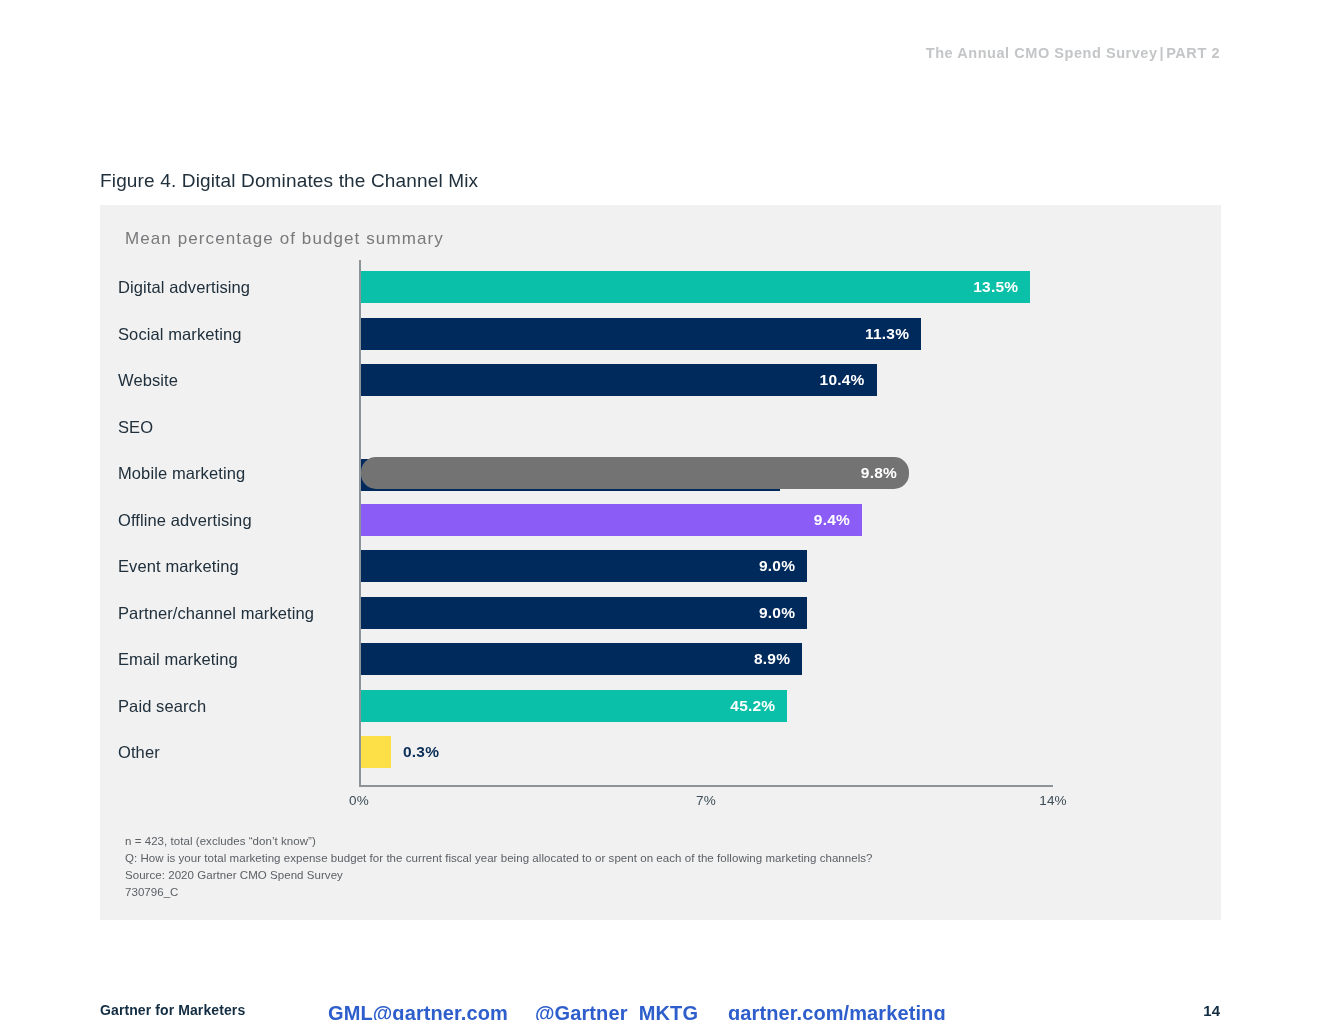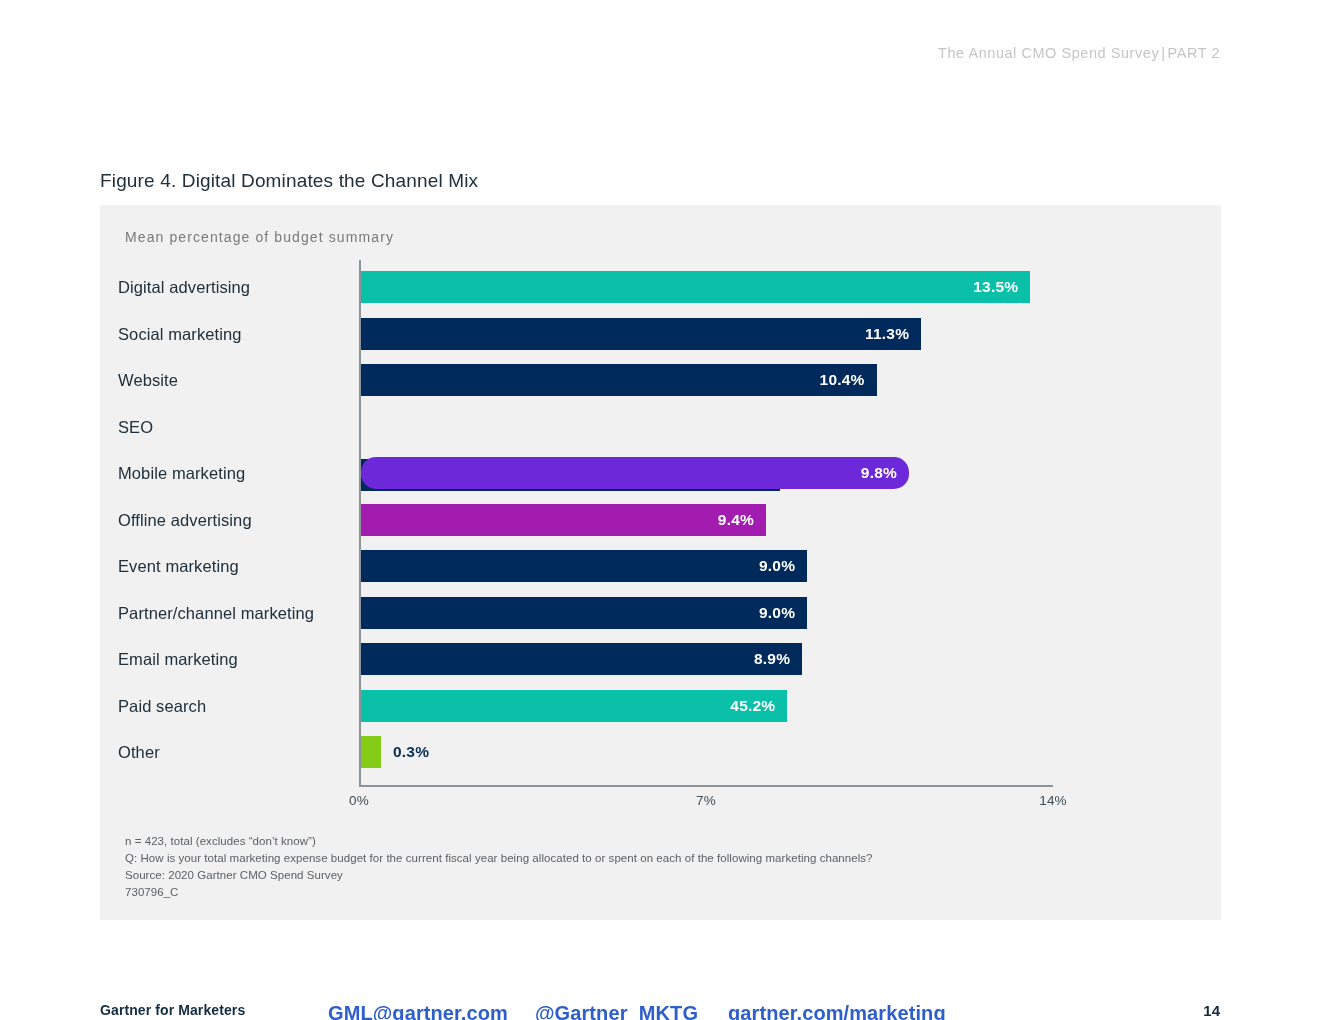--- a/index.html
+++ b/index.html
@@ -15,21 +15,21 @@
     position: relative;
     overflow: hidden;
   }
 
   
   .page-header {
     position: absolute;
     top: 45px;
     right: 100px;
     font-size: 14.5px;
-    font-weight: normal;
+    font-weight: bold;
     letter-spacing: 0.55px;
     color: #c3c5c7;
     white-space: nowrap;
   }
   .page-header .sep { padding: 0 2px; }
 
   
   .figure-title {
     position: absolute;
     left: 100px;
@@ -47,21 +47,21 @@
     top: 205px;
     width: 1121px;
     height: 715px;
     background: #f1f1f1;
   }
 
   .panel-subtitle {
     position: absolute;
     left: 25px;
     top: 24px;
-    font-size: 14px;
+    font-size: 17px;
     letter-spacing: 1.1px;
     color: #79797c;
     white-space: nowrap;
   }
 
   
   .plot {
     position: absolute;
     left: 18px;
     top: 55px;
@@ -269,29 +269,29 @@
           <div class="row-label">SEO</div>
           <div class="bar-track">
             <div class="bar" style="width: 419px; background: rgb(0, 41, 92); margin-top: 48px;">
               <span class="bar-value">9.9%</span>
             </div>
           </div>
         </div>
         <div class="row" style="top: 190px;">
           <div class="row-label">Mobile marketing</div>
           <div class="bar-track">
-            <div class="bar" style="width: 548px; background: #6d28d9; border-radius: 15px;">
+            <div class="bar" style="width: 548px; background: #737373; border-radius: 15px;">
               <span class="bar-value">9.8%</span>
             </div>
           </div>
         </div>
         <div class="row" style="top: 236.5px;">
           <div class="row-label">Offline advertising</div>
           <div class="bar-track">
-            <div class="bar" style="width: 405px; background: #a21caf; padding-left: 8px;">
+            <div class="bar" style="width: 501px; background: #8b5cf6; padding-left: 8px;">
               <span class="bar-value">9.4%</span>
             </div>
           </div>
         </div>
         <div class="row" style="top: 283px;">
           <div class="row-label">Event marketing</div>
           <div class="bar-track">
             <div class="bar" style="width: 446.143px; background: rgb(0, 41, 92);">
               <span class="bar-value">9.0%</span>
             </div>
@@ -317,21 +317,21 @@
           <div class="row-label">Paid search</div>
           <div class="bar-track">
             <div class="bar" style="width: 426.314px; background: rgb(10, 192, 168);">
               <span class="bar-value">45.2%</span>
             </div>
           </div>
         </div>
         <div class="row" style="top: 469px;">
           <div class="row-label">Other</div>
           <div class="bar-track">
-            <div class="bar outside-label" style="width: 20px; background: #84cc16;">
+            <div class="bar outside-label" style="width: 30px; background: #fde047;">
               <span class="bar-value">0.3%</span>
             </div>
           </div>
         </div>
       </div>
     <div class="xticks" id="xticks">
         <span class="xtick" style="left: 0px;">0%</span>
         <span class="xtick" style="left: 347px;">7%</span>
         <span class="xtick" style="left: 694px;">14%</span>
       </div>

